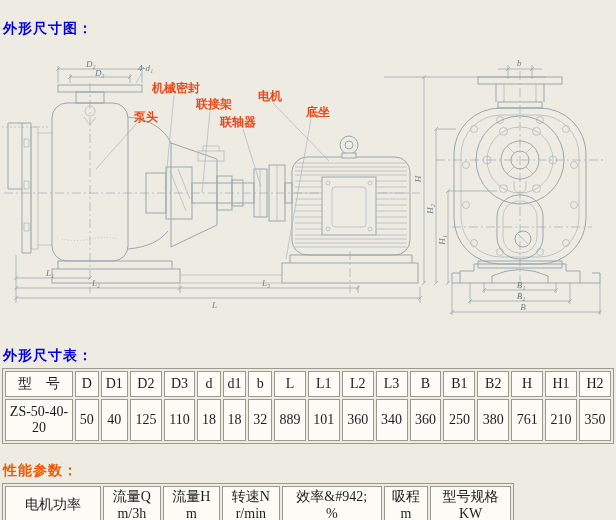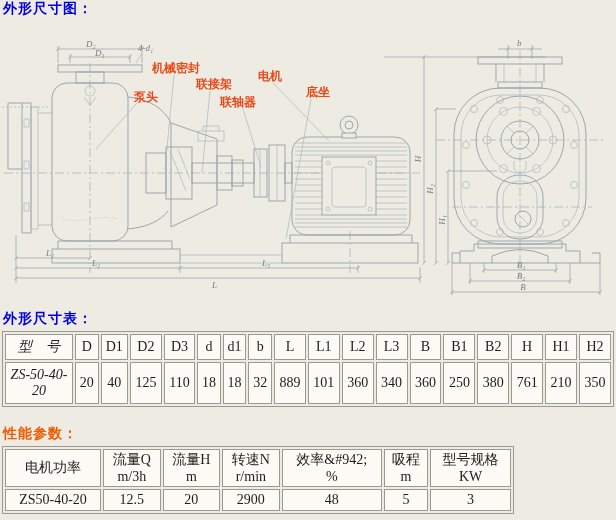--- a/index.html
+++ b/index.html
@@ -1,40 +1,40 @@
 <!DOCTYPE html>
 <html><head>
 <meta charset="utf-8">
 <style>
   html,body{margin:0;padding:0;}
   body{width:616px;height:520px;background:#eeebe2;overflow:hidden;
        font-family:"Liberation Sans",sans-serif;}
   .title{font:bold 14px "Liberation Sans",sans-serif;margin:0 0 0 3px;letter-spacing:1px;}
-  .t-blue{color:#0000e0;padding-top:0;}
-  .t-blue2{color:#0000e0;margin-top:1px;}
+  .t-blue{color:#0000e0;padding-top:20px;}
+  .t-blue2{color:#0000e0;margin-top:18px;}
   .t-orange{color:#f05a00;margin-top:18px;}
   svg{display:block;margin-top:19px;}
   
   .ln{fill:none;stroke:#99a7af;stroke-width:1;}
   .lnf{fill:#eeebe2;stroke:#99a7af;stroke-width:1;}
   .lt{fill:none;stroke:#aab6bc;stroke-width:.7;}
   .cl{fill:none;stroke:#9fadb5;stroke-width:.7;stroke-dasharray:9 3 2 3;}
   .dm{fill:none;stroke:#93a2ab;stroke-width:.7;}
   .dt{fill:#6e828c;font:italic 9px "Liberation Serif",serif;}
   .mid{text-anchor:middle;}
   .lbl{fill:#e8481a;font:bold 12px "Liberation Sans",sans-serif;text-anchor:middle;}
   
   .tbl{border-collapse:separate;border-spacing:2px;border:1px solid #9a9a90;
        background:transparent;font-family:"Liberation Serif",serif;color:#1c1c1c;
        text-align:center;table-layout:auto;}
   .tbl th,.tbl td{border:1px solid #9a9a90;background:#fcfbf5;font-weight:normal;padding:0 2px;}
   .dim{width:612px;margin-left:2px;font-size:14px;}
   .dim th{height:24px;}
   .dim td{height:40px;line-height:1.15;}
-  .dim th:first-child,.dim td:first-child{width:62px;font-style:italic;}
+  .dim th:first-child,.dim td:first-child{width:62px;}
   .perf{width:512px;margin-left:2px;font-size:14px;margin-top:3px;}
   .perf th{height:36px;line-height:1.25;}
   .perf td{height:20px;}
   .perf th:first-child{width:90px;}
   .dim{margin-top:3px;}
 </style>
 </head>
 <body>
 
 <div class="title t-blue">外形尺寸图：</div>
@@ -258,21 +258,21 @@
         <th>B1</th>
         <th>B2</th>
         <th>H</th>
         <th>H1</th>
         <th>H2</th>
       </tr>
     </thead>
     <tbody>
       <tr>
         <td>ZS-50-40-20</td>
-        <td>20</td>
+        <td>50</td>
         <td>40</td>
         <td>125</td>
         <td>110</td>
         <td>18</td>
         <td>18</td>
         <td>32</td>
         <td>889</td>
         <td>101</td>
         <td>360</td>
         <td>340</td>

